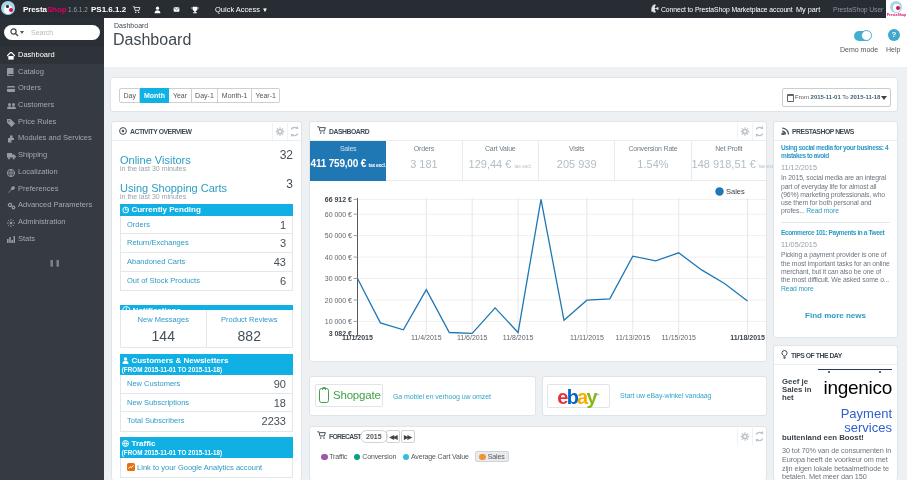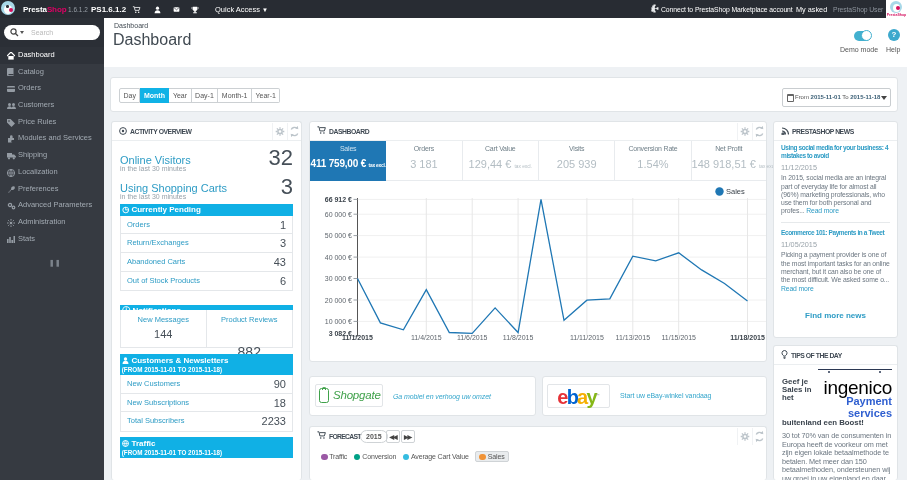--- a/index.html
+++ b/index.html
@@ -56,39 +56,39 @@
 #datebox b{color:#3c6077;}
 #datebox .cal{position:absolute;left:4px;top:5px;width:7px;height:8px;border:1px solid #666;border-top:2.5px solid #666;border-radius:1px;}
 #datebox .dcar{position:absolute;right:3px;top:7px;width:0;height:0;border-left:3px solid transparent;border-right:3px solid transparent;border-top:4px solid #444;}
 
 .phead{position:absolute;left:0;top:0;right:0;height:19px;border-bottom:1px solid #ebeef0;font-size:6.8px;letter-spacing:-.45px;font-weight:bold;color:#404a54;line-height:19px;padding-left:7px;white-space:nowrap;}
 .phead .hic{margin-right:3px;position:relative;top:1px;}
 .tools{position:absolute;top:0;right:0;}
 
 #actpanel{left:111px;top:121px;width:191px;height:359px;border-bottom:none;}
 .biglabel{font-size:11px;color:#2e9cc5;}
-.bignum{font-size:22px;color:#464f58;}
+.bignum{font-size:12px;color:#464f58;}
 .minitxt{font-size:7px;color:#98a2aa;}
 .bluebar{background:#10b0e5;color:#fff;font-size:8px;font-weight:bold;position:absolute;left:8px;right:8px;}
 .bluebar .sub{font-weight:bold;font-size:6.3px;}
 .ltable{position:absolute;left:8px;right:8px;background:#fff;border:1px solid #e4e7ea;border-top:none;}
 .lrow{height:18.7px;line-height:18.7px;border-bottom:1px solid #e4e7ea;font-size:7.5px;color:#2e9cc5;padding:0 6px;position:relative;white-space:nowrap;}
 .lrow:last-child{border-bottom:none;}
 .lrow b{position:absolute;right:6px;font-weight:normal;font-size:11px;color:#464f58;}
 
 #dashpanel{left:309px;top:121px;width:458px;height:241px;}
 #kpirow{position:absolute;left:0;top:19px;width:456px;height:40px;border-bottom:1px solid #e8ebee;}
 .kpi{position:absolute;top:0;height:40px;border-right:1px solid #e8ebee;text-align:center;}
 .kpi .kl{margin-top:4px;font-size:7px;letter-spacing:-.2px;color:#6f7f88;}
 .kpi .kv{margin-top:6px;font-size:11px;color:#b3bdc3;white-space:nowrap;}
 .kpi .kv .tx{font-size:4.8px;}
 .kpi.sel{background:#1f77b4;border-right:none;}
 .kpi.sel .kl{color:#cfe3f0;}
 .kpi.sel .kv{color:#fff;font-weight:bold;font-size:10px;letter-spacing:-.2px;}
-#adcard1{left:309px;top:376px;width:227px;height:40px;font-style:italic;}
+#adcard1{left:309px;top:376px;width:227px;height:40px;}
 #adcard2{left:542px;top:376px;width:225px;height:40px;}
 #forecastpanel{left:309px;top:426px;width:458px;height:54px;border-bottom:none;}
 
 #newspanel{left:773px;top:121px;width:125px;height:217px;padding-left:24px;}
 #tipspanel{left:773px;top:345px;width:125px;height:135px;border-bottom:none;}
 .newsbody{position:absolute;left:7px;right:7px;top:22px;}
 .ntitle{font-size:6.5px;letter-spacing:-.4px;font-weight:bold;color:#2e9cc5;line-height:1.18;}
 .ndate{font-size:7.3px;color:#9aa4ab;margin-top:3.5px;}
 .ntext{font-size:6.8px;letter-spacing:-.12px;color:#6b7680;line-height:1.22;margin-top:2.5px;}
 .ntext a{color:#2e9cc5;text-decoration:none;}
@@ -123,21 +123,21 @@
       <path d="M2 1h6v3a3 3 0 0 1-6 0z" fill="#fff"></path>
       <path d="M1.7 2H0.5a2 2 0 0 0 2 2.5M8.3 2h1.2a2 2 0 0 1-2 2.5" stroke="#fff" stroke-width=".8" fill="none"></path>
       <rect x="4" y="6.5" width="2" height="2" fill="#fff"></rect>
       <rect x="2.6" y="8.5" width="4.8" height="1.5" fill="#fff"></rect>
     </svg>
   <div class="qa">Quick Access <span style="font-size:6px;">▼</span></div>
   <svg class="ticon" style="left:651px;top:4px;" width="8" height="9" viewBox="0 0 9 10">
       <path d="M2.6 0.5h2.6v1.8a1.2 1.2 0 1 0 1.4 1.4h1.8v2.6H6.6a1.2 1.2 0 1 0-1.4 1.4v1.8H2.6V7.7a1.2 1.2 0 1 1-1.4-1.4H0.5V3.7h1.8a1.2 1.2 0 1 1 1.4-1.4z" fill="#e8eaec"></path>
     </svg>
   <div class="mk">Connect to PrestaShop Marketplace account</div>
-  <div class="myshop">My asked</div>
+  <div class="myshop">My part</div>
   <div class="user">PrestaShop User <span style="font-size:6px;">▼</span></div>
   <div id="avatar">
     <div style="position:absolute;left:4px;top:1px;width:12px;height:12px;border-radius:50%;background:#a8d8e8;">
       <div style="position:absolute;left:2.5px;top:2.5px;width:7px;height:8px;border-radius:50%;background:#fff;"></div>
       <div style="position:absolute;left:6px;top:5px;width:4px;height:4px;border-radius:50%;background:#d40f5e;"></div>
     </div>
     <div style="position:absolute;left:0;top:13px;width:21px;text-align:center;font-size:3.5px;color:#d40f5e;font-weight:bold;">PrestaShop</div>
   </div>
 </div>
 
@@ -254,42 +254,48 @@
     <div class="lrow">Orders<b>1</b></div>
     <div class="lrow">Return/Exchanges<b>3</b></div>
     <div class="lrow">Abandoned Carts<b>43</b></div>
     <div class="lrow">Out of Stock Products<b>6</b></div>
   </div>
 
   <div class="bluebar" style="top:183px;height:11px;line-height:11px;">&nbsp;ⓘ Notifications</div>
   <div class="ltable" style="top:188px;height:38px;">
     <div style="position:absolute;left:0;top:0;width:50%;height:100%;border-right:1px solid #e4e7ea;text-align:center;">
       <div style="font-size:7.5px;color:#2e9cc5;margin-top:5px;">New Messages</div>
-      <div style="font-size:11px;color:#464f58;margin-top:4px;">144</div>
+      <div style="font-size:14px;color:#464f58;margin-top:4px;">144</div>
     </div>
     <div style="position:absolute;left:50%;top:0;width:50%;height:100%;text-align:center;">
       <div style="font-size:7.5px;color:#2e9cc5;margin-top:5px;">Product Reviews</div>
-      <div style="font-size:14px;color:#464f58;margin-top:20px;">882</div>
+      <div style="font-size:14px;color:#464f58;margin-top:4px;">882</div>
     </div>
   </div>
 
   <div class="bluebar" style="top:232px;height:21px;padding-top:2px;">&nbsp;<svg width="7" height="7" viewBox="0 0 8 8" style="vertical-align:-1px;">
         <circle cx="4" cy="2.3" r="1.9" fill="#fff"></circle>
         <path d="M0.6 8c0-2.2 1.5-3.6 3.4-3.6S7.4 5.8 7.4 8z" fill="#fff"></path>
       </svg> Customers &amp; Newsletters<br><span class="sub">&nbsp;(FROM 2015-11-01 TO 2015-11-18)</span></div>
   <div class="ltable" style="top:253px;">
     <div class="lrow">New Customers<b>90</b></div>
     <div class="lrow">New Subscriptions<b>18</b></div>
     <div class="lrow">Total Subscribers<b>2233</b></div>
   </div>
 
   <div class="bluebar" style="top:315px;height:21px;padding-top:2px;">&nbsp;<svg width="7" height="7" viewBox="0 0 8 8" style="vertical-align:-1px;">
         <circle cx="4" cy="4" r="3.4" fill="none" stroke="#fff" stroke-width="1.1"></circle>
         <path d="M0.6 4h6.8M4 0.6c-1.4 1.7-1.4 5.1 0 6.8c1.4-1.7 1.4-5.1 0-6.8z" stroke="#fff" stroke-width=".8" fill="none"></path>
       </svg> Traffic<br><span class="sub">&nbsp;(FROM 2015-11-01 TO 2015-11-18)</span></div>
+  <div class="ltable" style="top:336px;height:20px;">
+    <div style="font-size:7.5px;color:#2e9cc5;padding:5px 0 0 6px;"><svg width="8" height="8" viewBox="0 0 8 8" style="vertical-align:-1px;">
+          <rect x="0" y="0" width="8" height="8" rx="1.5" fill="#e8710d"></rect>
+          <path d="M1.5 5.5l1.6-1.8 1.3 1 2-2.5" stroke="#fff" stroke-width="1" fill="none"></path>
+        </svg> Link to your Google Analytics account</div>
+  </div>
 </div>
 
 <div class="panel" id="dashpanel">
   <div class="phead"><svg class="hic" width="9" height="9" viewBox="0 0 10 11">
         <path d="M0 1h2l1 5h5.5l1.2-4H3" stroke="#404a54" stroke-width="1.2" fill="none"></path>
         <circle cx="4" cy="8.6" r="1" fill="#404a54"></circle>
         <circle cx="8" cy="8.6" r="1" fill="#404a54"></circle>
       </svg>DASHBOARD
     <svg class="tools" width="31" height="19" viewBox="0 0 31 19">
         <line x1="2.5" y1="1" x2="2.5" y2="18" stroke="#f0f2f4" stroke-width="1"></line>
@@ -440,18 +446,18 @@
         <rect x="2.4" y="6.8" width="2.2" height="1" fill="#404a54"></rect>
         <rect x="2.7" y="8.1" width="1.6" height=".8" fill="#404a54"></rect>
       </svg>TIPS OF THE DAY</div>
   <div style="position:absolute;left:8px;right:5px;top:21px;">
     <div style="float:right;width:76px;text-align:right;">
       <div style="border-top:1.5px solid #2b3853;position:relative;margin-top:2px;margin-left:2px;">
         <div style="position:absolute;left:10px;top:0.5px;width:2px;height:2px;background:#2b3853;border-radius:50%;"></div>
         <div style="position:absolute;right:11px;top:0.5px;width:2px;height:2px;background:#2b3853;border-radius:50%;"></div>
       </div>
       <div style="font-size:19px;font-weight:normal;color:#000000;letter-spacing:-.3px;line-height:15px;margin-top:10px;">ingenico</div>
-      <div style="font-size:11px;font-weight:bold;color:#2f5fd0;line-height:1.05;margin-top:1px;">Payment<br>services</div>
+      <div style="font-size:13px;font-weight:normal;color:#2f5fd0;line-height:1.05;margin-top:12px;">Payment<br>services</div>
     </div>
     <div style="padding-top:11px;font-size:7.8px;font-weight:bold;color:#3a434d;line-height:1.05;">Geef je Sales in het buitenland een Boost!</div>
     <div style="font-size:7.3px;letter-spacing:-.1px;color:#6b7680;line-height:1.17;margin-top:5px;">30 tot 70% van de consumenten in Europa heeft de voorkeur om met zijn eigen lokale betaalmethode te betalen. Met meer dan 150 betaalmethoden, ondersteunen wij uw groei in uw eigenland en daar buiten. En zelfs beter: u kun de belangrijke betaalmethoden activeren met een</div>
   </div>
 </div>
 
 </body></html>

